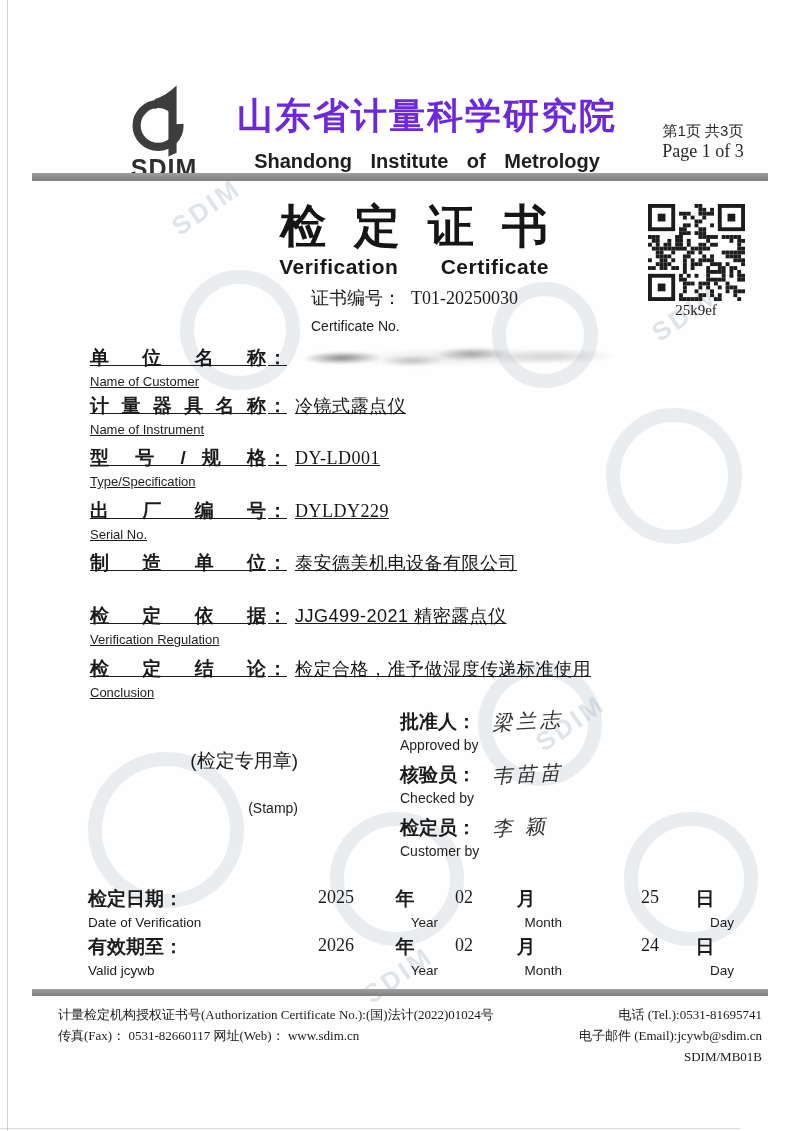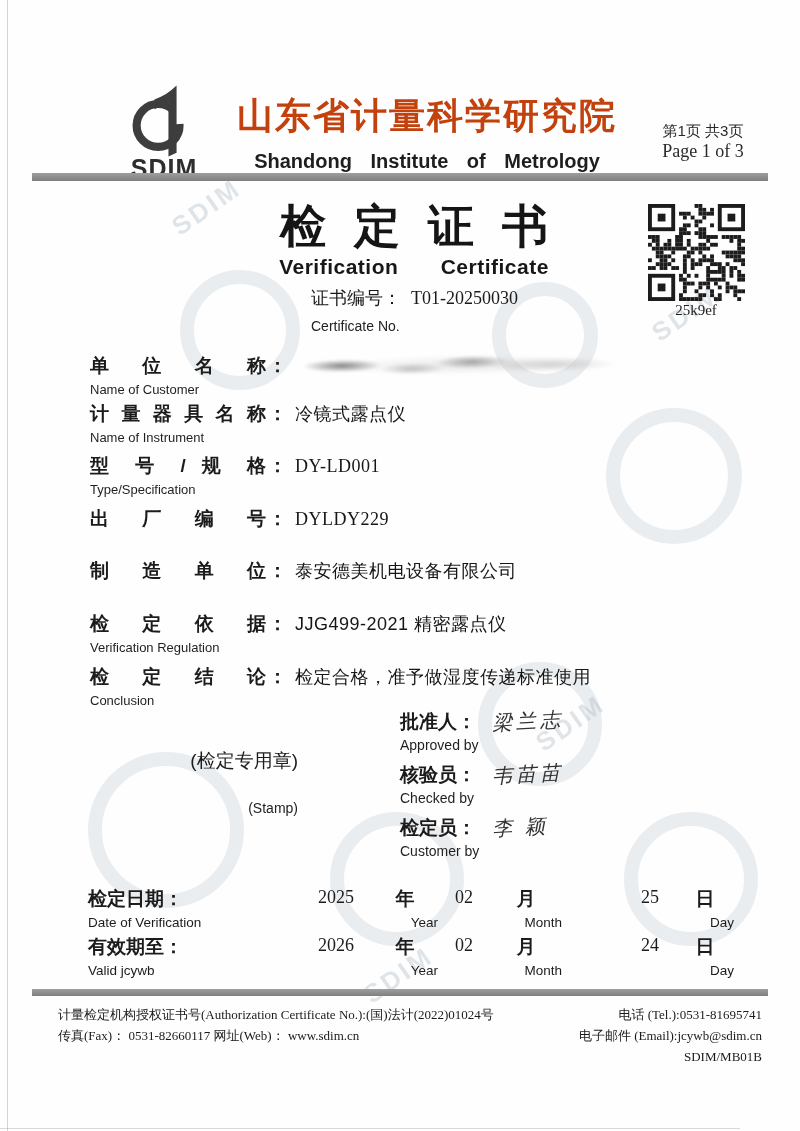--- a/index.html
+++ b/index.html
@@ -19,21 +19,21 @@
   
   .wm{position:absolute;pointer-events:none;}
   .wm-ring{border:14px solid rgba(188,198,206,.30);border-radius:50%;}
   .wm-text{color:rgba(178,190,199,.40);font-weight:700;font-size:26px;letter-spacing:3px;transform:rotate(-35deg);}
 
   
   .logo-box{position:absolute;left:110px;top:84px;width:108px;text-align:center;}
   .logo-mark{display:block;margin:0 auto;}
   .logo-word{font-size:25px;font-weight:800;letter-spacing:1px;color:#2e2e2e;margin-top:-4px;}
   .org-box{position:absolute;left:222px;top:92px;width:410px;text-align:center;}
-  .org-cn{font-size:36px;font-weight:700;letter-spacing:2px;color:#c2410c;}
+  .org-cn{font-size:36px;font-weight:700;letter-spacing:2px;color:#6d28d9;}
   .org-en{font-size:20px;font-weight:700;word-spacing:13px;margin-top:9px;color:#1e1e1e;}
   .page-info{position:absolute;left:642px;top:122px;width:122px;text-align:center;color:#2a2a2a;}
   .page-info-cn{font-size:15px;}
   .page-info-en{font-size:18px;font-family:"Liberation Serif","DejaVu Serif",serif;margin-top:0;}
 
   .rule{position:absolute;left:32px;width:736px;background:linear-gradient(#9e9e9e,#7f7f7f);}
   .rule-top{top:173px;height:8px;}
   .rule-bottom{top:989px;height:7px;}
 
   
@@ -42,21 +42,21 @@
   .cert-title-en{top:255px;font-size:21px;font-weight:800;word-spacing:36px;letter-spacing:.5px;color:#171717;}
   .cert-no-line{position:absolute;left:311px;top:286px;font-size:18px;color:#1a1a1a;}
   .cert-no-line .val{margin-left:10px;}
   .cert-no-en{position:absolute;left:311px;top:318px;font-size:14px;color:#222;}
 
   .qr-wrap{position:absolute;left:647px;top:204px;width:98px;text-align:center;}
   .qr-grid{width:97px;height:97px;margin:0 auto;}
   .qr-label{font-size:15px;margin-top:1px;color:#1d1d1d;}
 
   
-  .fields{position:absolute;left:90px;top:348px;width:670px;}
+  .fields{position:absolute;left:90px;top:340px;width:670px;text-decoration:underline;}
   .field-row{height:52.6px;}
   .field-line{display:flex;align-items:baseline;}
   .f-label{display:inline-block;width:176px;font-size:19px;font-weight:600;color:#1b1b1b;
            text-align:justify;text-align-last:justify;white-space:normal;}
   .f-colon{font-size:19px;font-weight:600;margin:0 2px 0 2px;}
   .f-value{font-size:18px;color:#161616;margin-left:6px;letter-spacing:.5px;}
   .f-sub{font-size:13px;color:#1f1f1f;margin-top:3px;}
   .redact{display:inline-block;width:330px;height:24px;margin-left:8px;border-radius:9px;
     transform:rotate(-.9deg) translateY(5px);filter:blur(1px);
     background:
@@ -390,20 +390,21 @@
         <span class="f-value serif">DY-LD001</span>
     </div>
     <div class="f-sub">Type/Specification</div>
   </div>
   <div class="field-row">
     <div class="field-line">
       <span class="f-label">出 厂 编 号</span>
         <span class="f-colon">：</span>
         <span class="f-value serif">DYLDY229</span>
     </div>
+    <div class="f-sub">Serial No.</div>
   </div>
   <div class="field-row">
     <div class="field-line">
       <span class="f-label">制 造 单 位</span>
         <span class="f-colon">：</span>
         <span class="f-value">泰安德美机电设备有限公司</span>
     </div>
   </div>
   <div class="field-row">
     <div class="field-line">

